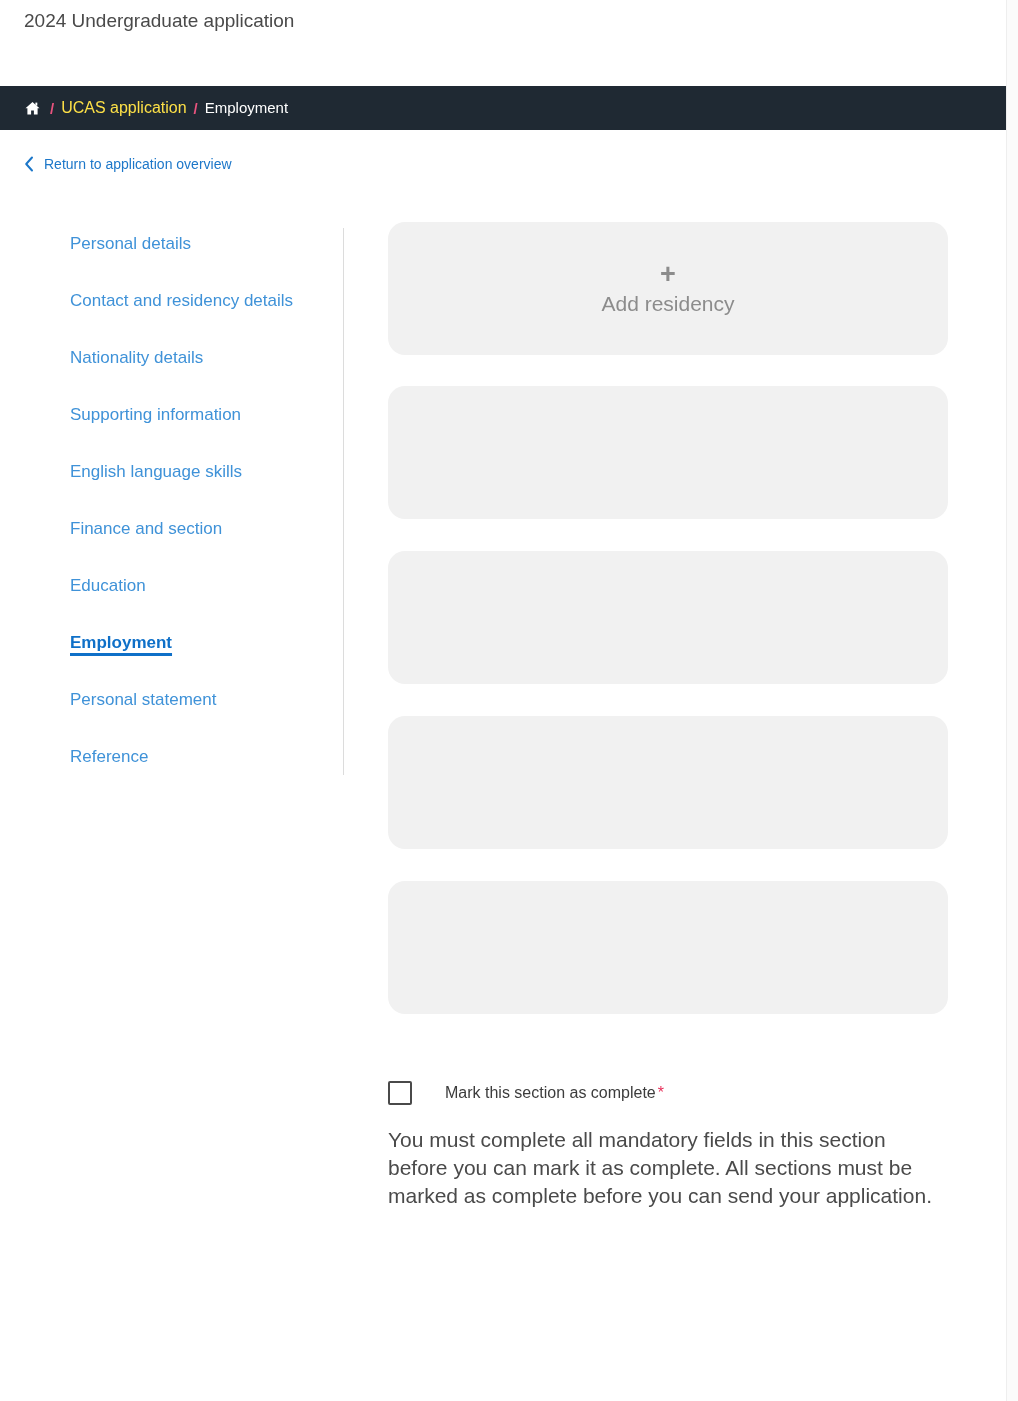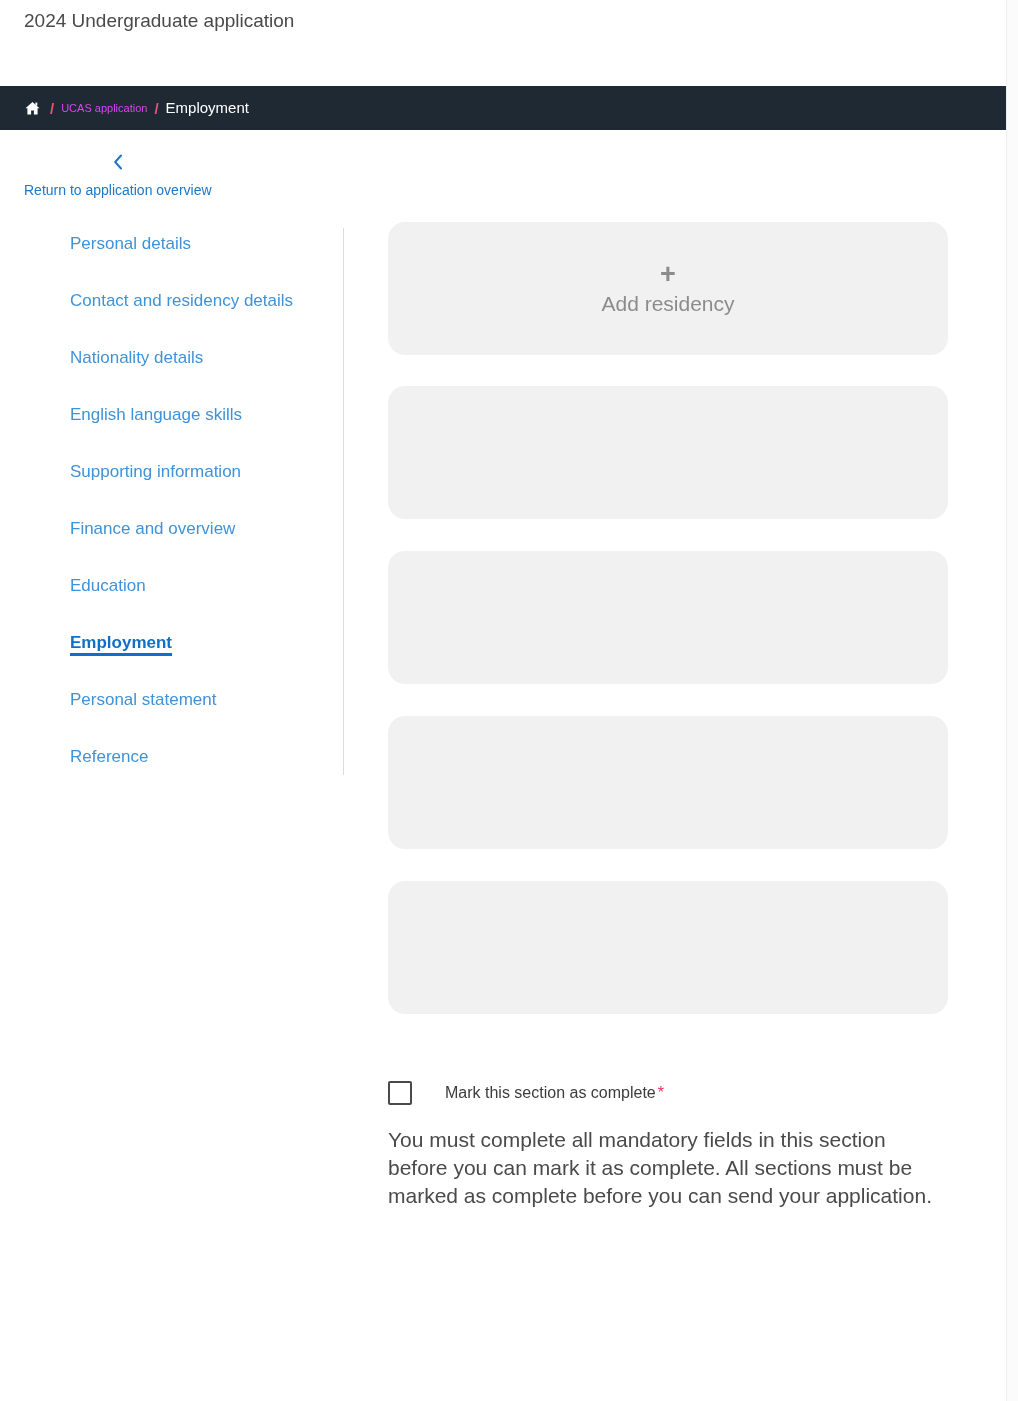--- a/index.html
+++ b/index.html
@@ -83,40 +83,39 @@
     margin-right: 2px;
   }
   .crumb-home svg { display: block; }
   .crumb-sep {
     color: #e8537e;
     font-size: 15px;
     font-weight: 700;
     padding: 0 7px;
   }
   .crumb-link {
-    color: #d946ef;
-    font-size: 11px;
+    color: #fde047;
+    font-size: 16px;
     line-height: 20px;
     text-decoration: none;
   }
   .crumb-current {
     color: #ffffff;
     font-size: 15px;
     line-height: 20px;
   }
 
   
   .return-row {
     position: absolute;
     top: 154px;
     left: 24px;
     display: flex;
     align-items: center;
     gap: 10px;
-    flex-direction: column;
   }
   .return-chevron {
     display: inline-flex;
     align-items: center;
     justify-content: center;
     width: 10px;
     height: 16px;
   }
   .return-chevron svg { display: block; }
   .return-link {
@@ -304,23 +303,23 @@
     </span>
     <a class="return-link" href="#">Return to application overview</a>
   </div>
 
   <div class="body-cols">
 
     <nav class="side-nav">
       <a class="nav-item" href="#">Personal details</a>
       <a class="nav-item" href="#">Contact and residency details</a>
       <a class="nav-item" href="#">Nationality details</a>
+      <a class="nav-item" href="#">Supporting information</a>
       <a class="nav-item" href="#">English language skills</a>
-      <a class="nav-item" href="#">Supporting information</a>
-      <a class="nav-item" href="#">Finance and overview</a>
+      <a class="nav-item" href="#">Finance and section</a>
       <a class="nav-item" href="#">Education</a>
       <a class="nav-item active" href="#">Employment</a>
       <a class="nav-item" href="#">Personal statement</a>
       <a class="nav-item" href="#">Reference</a>
     </nav>
 
     <div class="main-col">
 
       <button class="add-card">
         <span class="plus">+</span>

